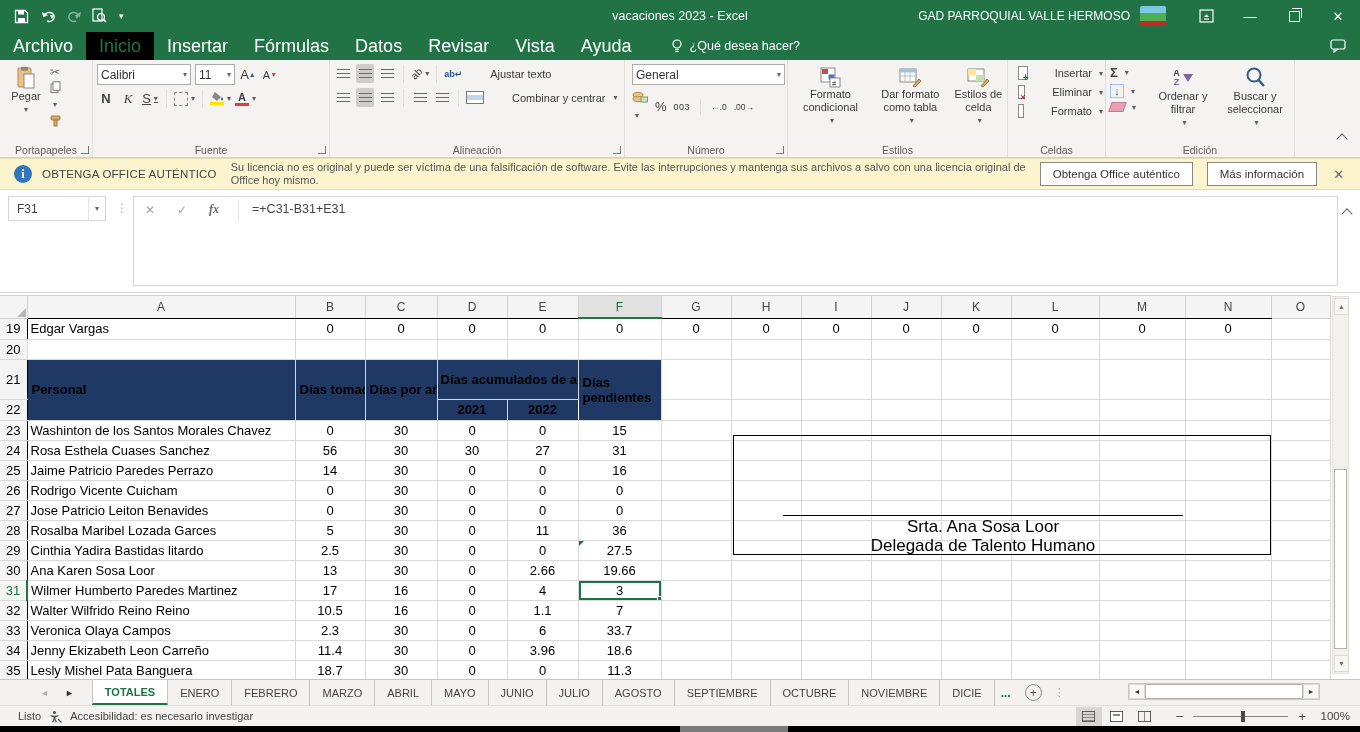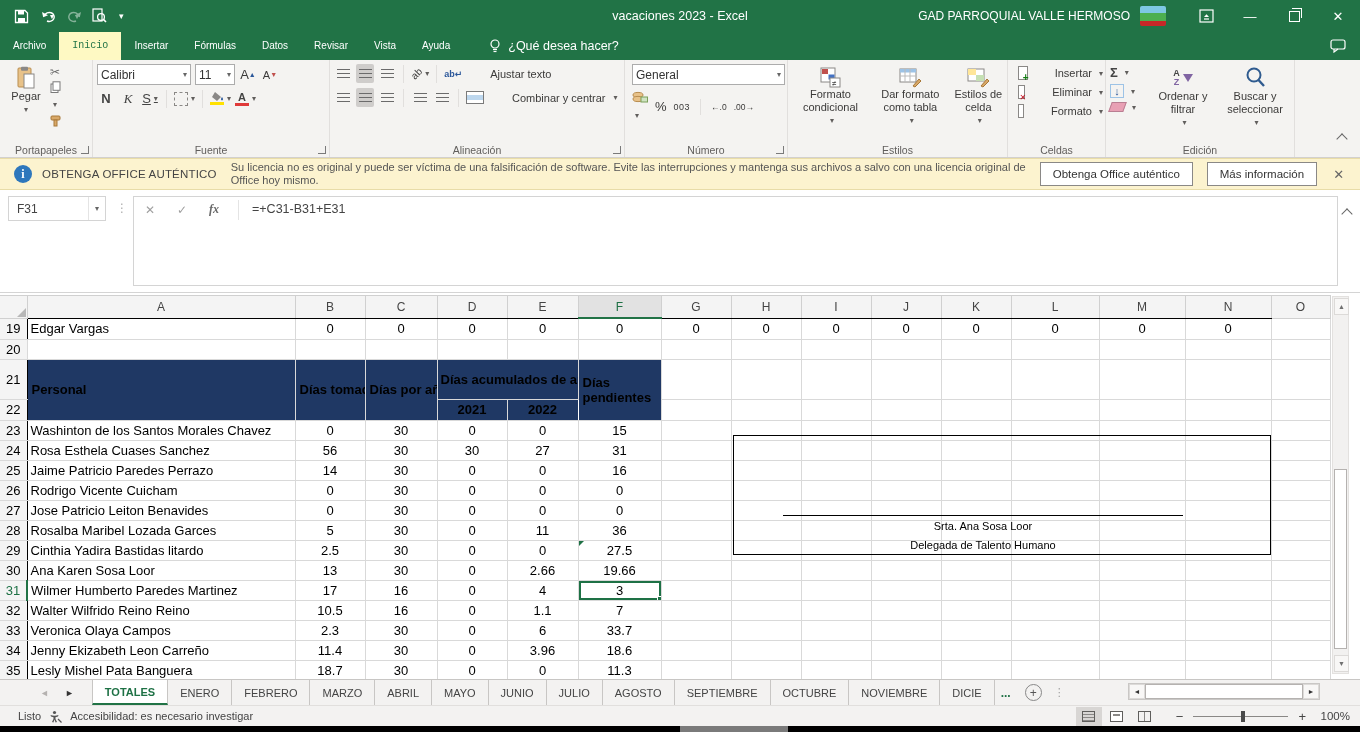--- a/index.html
+++ b/index.html
@@ -16,22 +16,22 @@
   .tb-right{margin-left:auto;display:flex;align-items:center;height:100%;}
   .account{font-size:12px;margin-right:10px;white-space:nowrap;}
   .avatar{width:26px;height:20px;border-radius:2px;margin-right:18px;
           background:linear-gradient(180deg,#7ec8e3 0 35%,#4caf50 35% 75%,#c62828 75%);}
   .winbtn{width:44px;height:32px;display:flex;align-items:center;justify-content:center;font-size:13px;color:#fff;}
   .restore-ic{width:9px;height:9px;border:1px solid #fff;position:relative;background:transparent;}
   .restore-ic::before{content:"";position:absolute;left:2px;top:-4px;width:9px;height:9px;border:1px solid #fff;border-bottom:none;border-left:none;}
 
   
   .menubar{top:32px;height:28px;background:#217346;display:flex;align-items:flex-end;color:#fff;}
-  .mtab{height:28px;line-height:28px;padding:0 13px;font-size:10px;cursor:default;white-space:nowrap;}
-  .mtab.active{background:#fef9c3;color:#217346;font-family:Liberation Mono, monospace;}
+  .mtab{height:28px;line-height:28px;padding:0 13px;font-size:18px;cursor:default;white-space:nowrap;}
+  .mtab.active{background:#000000;color:#217346;}
   .searchbox{display:flex;align-items:center;gap:7px;margin-left:26px;height:28px;font-size:12.5px;}
   .mb-right{margin-left:auto;display:flex;align-items:center;height:28px;padding-right:14px;}
 
   
   .ribbon{top:60px;height:98px;background:#F4F3F1;border-bottom:1px solid #D2D0CE;display:flex;}
   .rgroup{position:relative;border-right:1px solid #E1DFDD;height:97px;box-sizing:border-box;padding:4px 2px 14px 4px;flex:none;}
   .glabel{position:absolute;bottom:1px;left:0;right:0;text-align:center;font-size:10.5px;color:#605E5C;}
   .launcher{position:absolute;right:3px;bottom:3px;width:7px;height:7px;border-right:1px solid #7a7a7a;border-bottom:1px solid #7a7a7a;}
   .g-clip{width:93px}.g-font{width:237px}.g-align{width:295px}.g-num{width:163px}
   .g-styles{width:220px}.g-cells{width:98px}.g-edit{width:189px}
@@ -104,21 +104,21 @@
   td.navy.pers{text-align:left;padding-left:4px;}
   td.navy.acum,td.navy.yr{text-align:center;}
   td.bt{border-top-color:#000;} td.bb{border-bottom-color:#000;} td.bl{border-left-color:#000;} td.br{border-right-color:#000;}
   tr.r19{height:21px;} tr.r20{height:20px;} tr.r21{height:40px;} tr.r22{height:21px;}
   td.sel-cell{box-shadow:inset 0 0 0 2px #1E7145;position:relative;overflow:visible;}
   td.sel-cell::after{content:"";position:absolute;right:-3px;bottom:-3px;width:5px;height:5px;background:#1E7145;border:1px solid #fff;z-index:3;}
   td.flag{position:relative;}
   td.flag::before{content:"";position:absolute;left:0;top:0;border-top:5px solid #1E7145;border-right:5px solid transparent;}
   .sigbox{position:absolute;left:733px;top:140px;width:536px;height:118px;border:1px solid #000;}
   .sigline{position:absolute;left:49px;top:79px;width:400px;border-top:1px solid #000;}
-  .sigtext{position:absolute;left:49px;top:81px;width:400px;text-align:center;font-size:11px;color:#000;line-height:19px;}
+  .sigtext{position:absolute;left:49px;top:81px;width:400px;text-align:center;font-size:17px;color:#000;line-height:19px;}
   .vscroll{position:absolute;left:1332px;top:1px;width:17px;height:378px;background:#F2F1F0;border:1px solid #E3E1DF;box-sizing:border-box;}
   .varrow{position:absolute;left:1px;width:13px;height:15px;background:#F8F7F6;border:1px solid #DCDAD8;display:flex;
           align-items:center;justify-content:center;font-size:7px;color:#707070;}
   .vthumb{position:absolute;left:1px;top:172px;width:13px;height:180px;background:#fff;border:1px solid #B5B2B0;box-sizing:border-box;}
 
   
   .tabbar{top:679px;height:26px;background:#F3F2F1;border-top:1px solid #C8C6C4;display:flex;align-items:stretch;}
   .tabnav{display:flex;align-items:center;gap:16px;padding:0 18px 0 40px;font-size:9px;}
   .stabs{display:flex;align-items:stretch;}
   .stab{display:flex;align-items:center;padding:0 12px;font-size:11px;color:#444;border-right:1px solid #C8C6C4;white-space:nowrap;}

